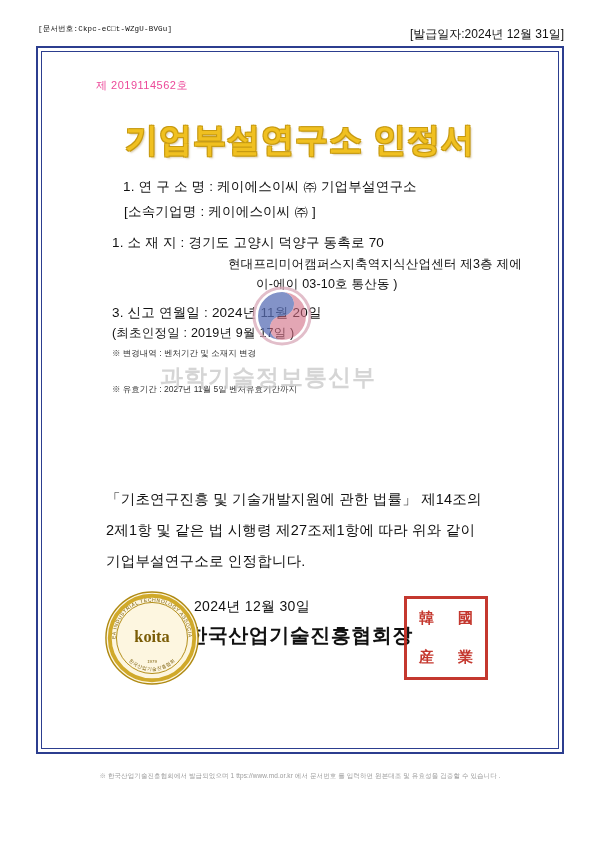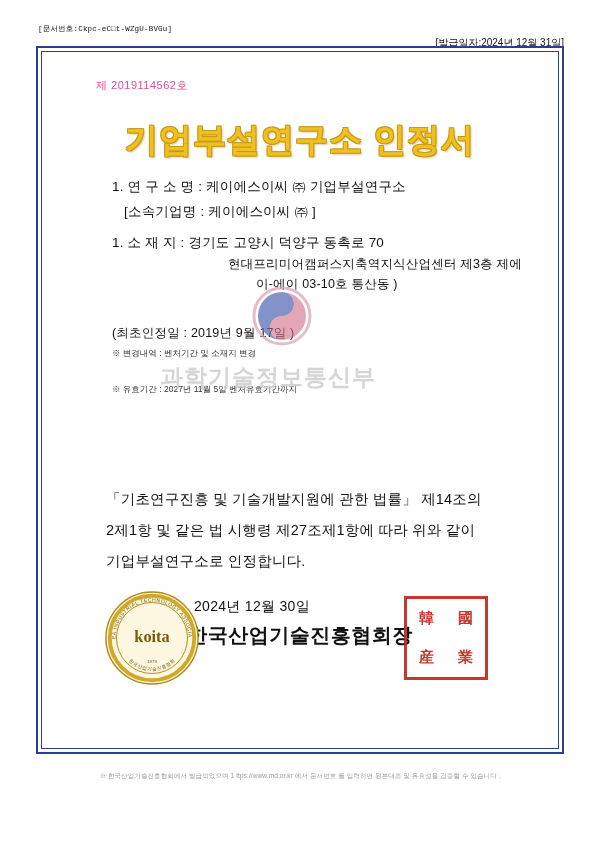--- a/index.html
+++ b/index.html
@@ -36,23 +36,23 @@
   .doc-number {
     position: absolute;
     left: 38px; top: 0;
     white-space: nowrap;
     letter-spacing: 0.2px;
     font-family: "Liberation Mono", monospace;
     font-size: 7.5px;
   }
   .issue-date {
     position: absolute;
-    right: 36px; top: 12px;
-    white-space: nowrap;
-    font-size: 10px;
+    right: 36px; top: 2px;
+    white-space: nowrap;
+    font-size: 12px;
   }
 
   
   .cert-border {
     position: absolute;
     left: 36px;
     top: 46px;
     width: 528px;
     height: 708px;
     border: 2px solid #2c3e8f;
@@ -97,21 +97,21 @@
   }
 
   
   .field {
     position: absolute;
     font-size: 13.5px;
     color: #111;
     letter-spacing: 0.2px;
     white-space: nowrap;
   }
-  .f1 { left: 112px; top: 178px; }
+  .f1 { left: 123px; top: 178px; }
   .f1b { left: 124px; top: 203px; }
   .f2 { left: 112px; top: 234px; }
   .f2line2 { left: 228px; top: 256px; font-size: 12.5px; }
   .f2line3 { left: 256px; top: 276px; font-size: 12.5px; }
   .f3 { left: 112px; top: 304px; }
   .f3b { left: 112px; top: 325px; font-size: 12.5px; }
 
   .note {
     position: absolute;
     font-size: 8.5px;
@@ -243,20 +243,21 @@
 
   <div class="reg-no">제 2019114562호</div>
 
   <div class="title">기업부설연구소 인정서</div>
 
   <div class="field f1">1. 연 구 소 명 : 케이에스이씨 ㈜ 기업부설연구소</div>
   <div class="field f1b">[소속기업명 : 케이에스이씨 ㈜ ]</div>
   <div class="field f2">1. 소     재     지 :  경기도 고양시 덕양구 동촉로 70</div>
   <div class="field f2line2">현대프리미어캠퍼스지축역지식산업센터 제3층 제에</div>
   <div class="field f2line3">이-에이 03-10호  통산동 )</div>
+  <div class="field f3">3. 신고 연월일 :  2024년  11월  20일</div>
   <div class="field f3b">(최초인정일 : 2019년  9월  17일 )</div>
 
   <div class="note n1">※ 변경내역 : 벤처기간 및 소재지 변경</div>
   <div class="note n2">※ 유효기간 : 2027년 11월 5일 벤처유효기간까지</div>
 
   <svg class="watermark" viewBox="0 0 60 60">
     <circle cx="30" cy="30" r="28" fill="none" stroke="#d8a8b8" stroke-width="3" opacity="0.75"></circle>
     <path d="M30 6 A12 12 0 0 1 30 30 A12 12 0 0 0 30 54 A24 24 0 0 1 30 6 Z" fill="#5a6fb5" opacity="0.75"></path>
     <path d="M30 6 A12 12 0 0 1 30 30 A12 12 0 0 0 30 54 A24 24 0 0 0 30 6 Z" fill="#d06a82" opacity="0.6"></path>
   </svg>

